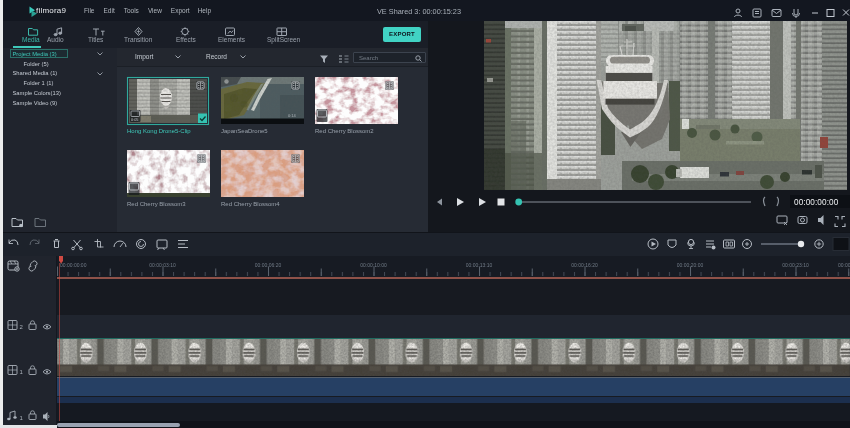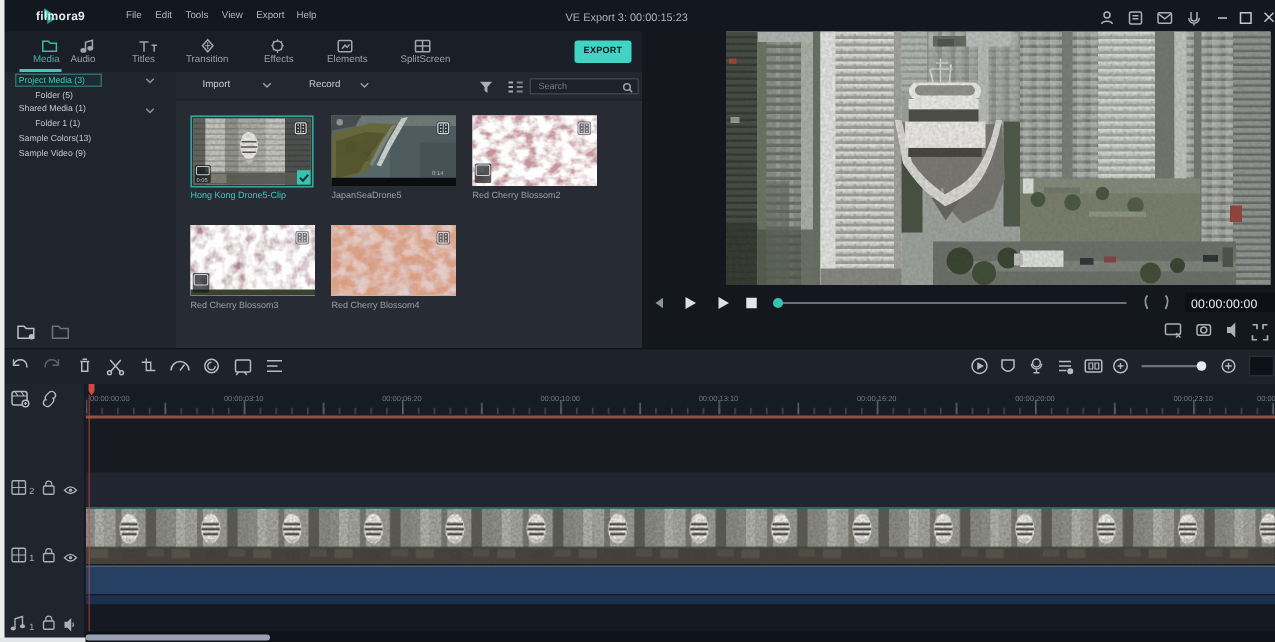--- a/index.html
+++ b/index.html
@@ -11,25 +11,25 @@
 <body>
 <div id="app">
 
 <div class="abs" style="left:0;top:0;width:850px;height:21px;background:#131720;"></div>
 <div class="abs" style="left:27px;top:4px;width:13px;height:13px;">
   <svg width="13" height="13" viewBox="0 0 13 13">
     <path d="M2.5 1.5 L8 5.3 L2.5 8.5 Z" fill="#38cabb"></path>
     <path d="M4.5 5.5 L10 8.6 L4.5 12 Z" fill="#2aa194"></path>
   </svg>
 </div>
-<div class="abs" style="left:24px;top:6px;font-size:8px;font-weight:bold;color:#e8ebee;letter-spacing:0.2px;">filmora9</div>
+<div class="abs" style="left:36px;top:6px;font-size:8px;font-weight:normal;color:#e8ebee;letter-spacing:0.2px;">filmora9</div>
 <div class="abs" style="left:84px;top:6.5px;font-size:6.5px;color:#b0b6bd;">
   <span style="margin-right:9px;">File</span><span style="margin-right:9px;">Edit</span><span style="margin-right:9px;">Tools</span><span style="margin-right:9px;">View</span><span style="margin-right:8px;">Export</span><span>Help</span>
 </div>
-<div class="abs" style="left:377px;top:6.8px;font-size:7.3px;color:#a9b0b9;">VE Export 3: 00:00:15:23</div>
+<div class="abs" style="left:377px;top:6.8px;font-size:7.3px;color:#a9b0b9;">VE Shared 3: 00:00:15:23</div>
 
 <div class="abs" style="left:731px;top:5px;width:119px;height:12px;">
   <svg width="119" height="12" viewBox="0 0 119 12" fill="none" stroke="#aab1ba" stroke-width="1">
     <circle cx="7" cy="4" r="2"></circle>
         <path d="M3.5 10 C3.5 7.5 10.5 7.5 10.5 10"></path>
     <rect x="22" y="2" width="8" height="8" rx="1"></rect>
         <path d="M24 4.5 h4 M24 6.5 h4"></path>
     <rect x="41" y="2.5" width="9" height="7" rx="1"></rect>
         <path d="M41 3 l4.5 3.5 L50 3"></path>
     <path d="M63 2 v4 a2 2 0 0 0 4 0 v-4" stroke-width="1"></path>

